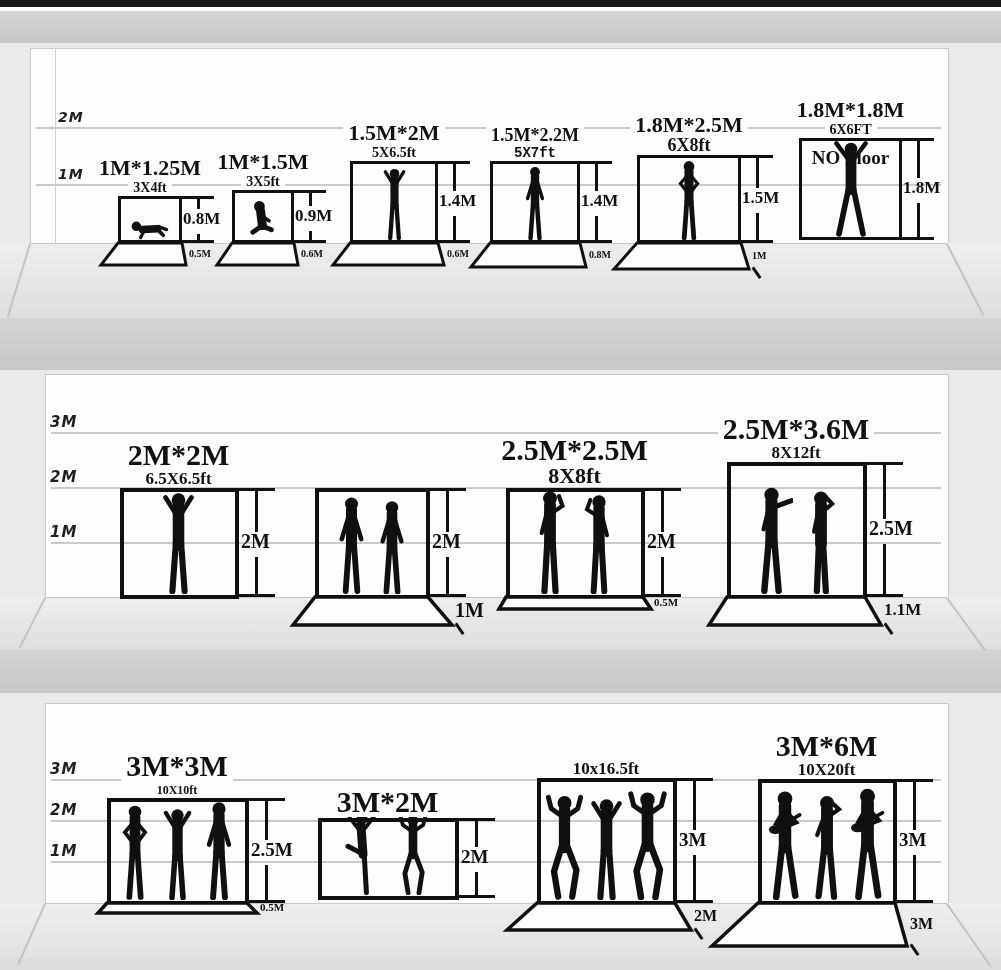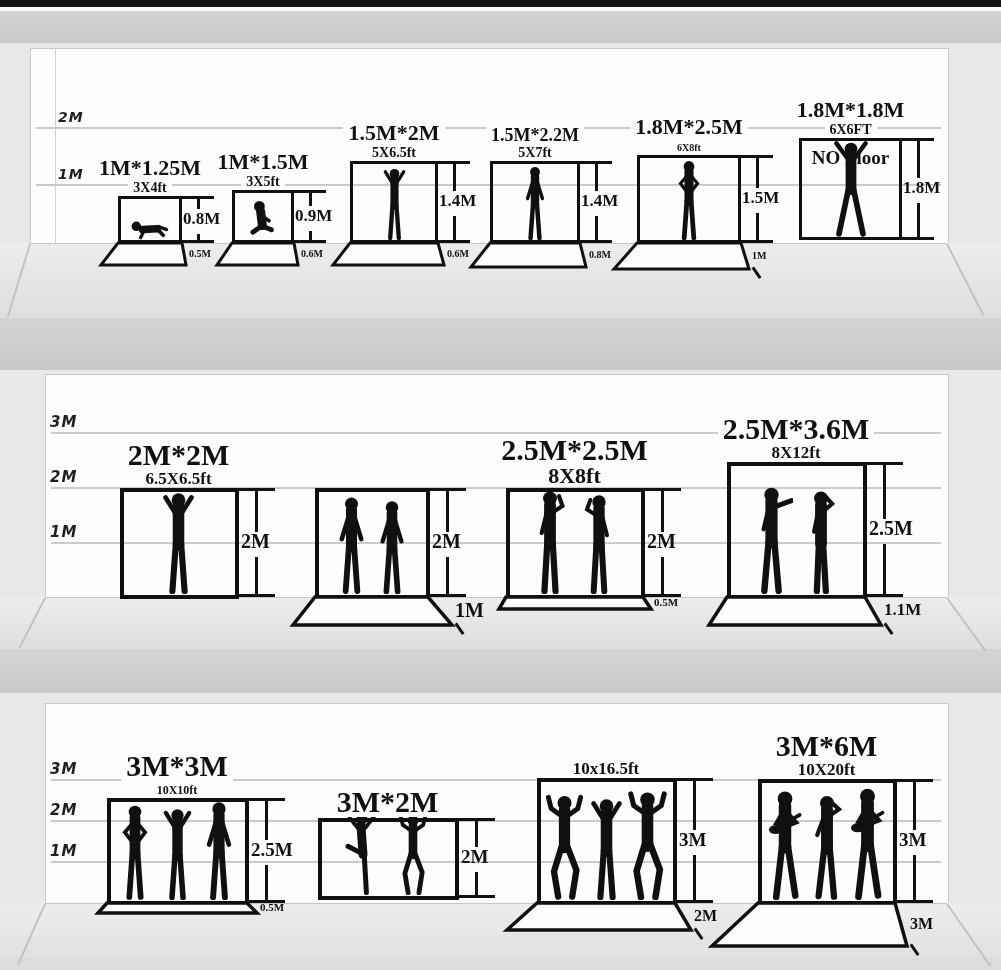--- a/index.html
+++ b/index.html
@@ -132,21 +132,21 @@
           <line x1="30" y1="21" x2="30" y2="78" stroke-width="17"></line>
           <line x1="26" y1="32" x2="11" y2="8" stroke-width="7"></line>
           <line x1="34" y1="32" x2="49" y2="8" stroke-width="7"></line>
           <line x1="26" y1="77" x2="21" y2="146" stroke-width="9"></line>
           <line x1="34" y1="77" x2="39" y2="146" stroke-width="9"></line>
         </g>
       </svg>
       <div class="frame" style="left:490px;top:118px;width:84px;height:76px;"></div>
       <div class="titleblock" style="left:435px;width:200px;bottom:158px;">
         <div class="trow"><span class="t" style="font-size: 18px;">1.5M*2.2M</span></div>
-        <div class="trow"><span class="s" style="font-size: 14px;">5X7ft</span></div>
+        <div class="trow"><span class="s" style="font-size: 14px; font-family: Liberation Mono, monospace;">5X7ft</span></div>
       </div>
       <div class="dim" style="left:578px;top:118px;width:64px;height:82px;">
         <div class="tick" style="top:0;width:34px;"></div>
         <div class="tick" style="top:79px;width:34px;"></div>
         <div class="vseg" style="left:17px;top:3px;height:27px;"></div>
         <div class="vseg" style="left:17px;top:55px;height:24px;"></div>
         <div class="lab" style="left:3px;top:30.46px;font-size:17px;">1.4M</div>
       </div>
       <svg class="floorpiece" width="123" height="30" style="left:467px;top:198px;">
         <polygon points="23,2 113,2 119,26 4,26" fill="#fdfdfd" stroke="#101010" stroke-width="3"></polygon>
@@ -160,21 +160,21 @@
           <line x1="30" y1="21" x2="30" y2="78" stroke-width="17"></line>
           <line x1="26" y1="30" x2="15" y2="66" stroke-width="7"></line>
           <line x1="34" y1="30" x2="45" y2="66" stroke-width="7"></line>
           <line x1="26" y1="77" x2="21" y2="146" stroke-width="9"></line>
           <line x1="34" y1="77" x2="39" y2="146" stroke-width="9"></line>
         </g>
       </svg>
       <div class="frame" style="left:637px;top:112px;width:98px;height:82px;"></div>
       <div class="titleblock" style="left:582px;width:214px;bottom:164px;">
         <div class="trow"><span class="t" style="font-size: 22px;">1.8M*2.5M</span></div>
-        <div class="trow"><span class="s" style="font-size: 10px;">6X8ft</span></div>
+        <div class="trow"><span class="s" style="font-size: 18px;">6X8ft</span></div>
       </div>
       <div class="dim" style="left:739px;top:112px;width:64px;height:88px;">
         <div class="tick" style="top:0;width:34px;"></div>
         <div class="tick" style="top:85px;width:34px;"></div>
         <div class="vseg" style="left:17px;top:3px;height:30px;"></div>
         <div class="vseg" style="left:17px;top:58px;height:27px;"></div>
         <div class="lab" style="left:3px;top:33.46px;font-size:17px;">1.5M</div>
       </div>
       <svg class="floorpiece" width="143" height="32" style="left:610px;top:198px;">
         <polygon points="27,2 131,2 139,28 4,28" fill="#fdfdfd" stroke="#101010" stroke-width="3"></polygon>

